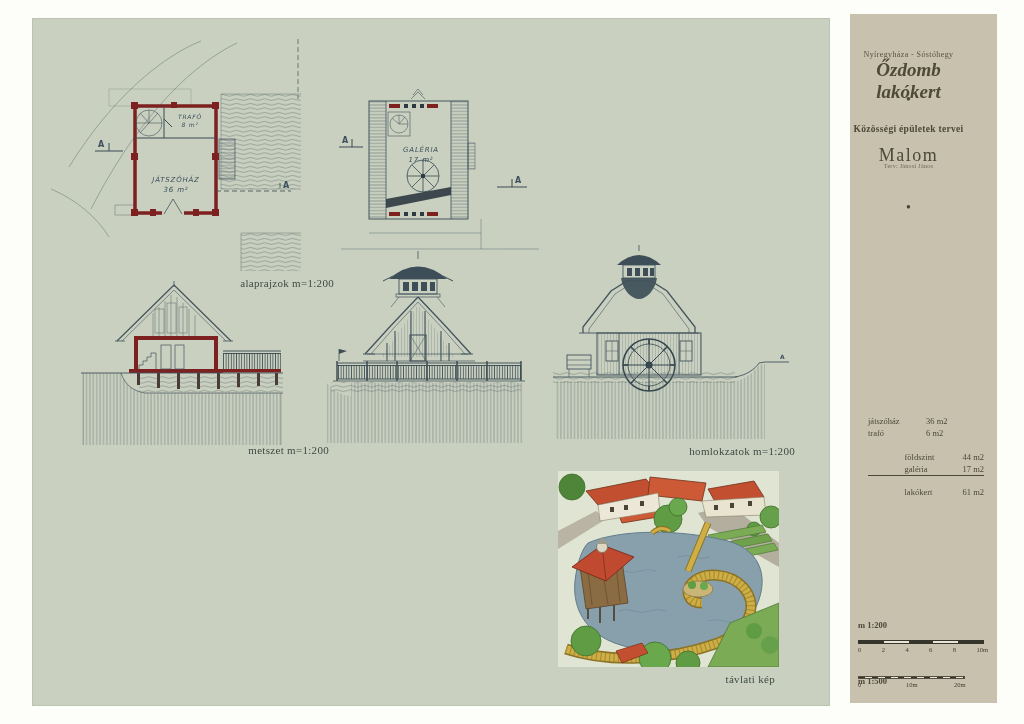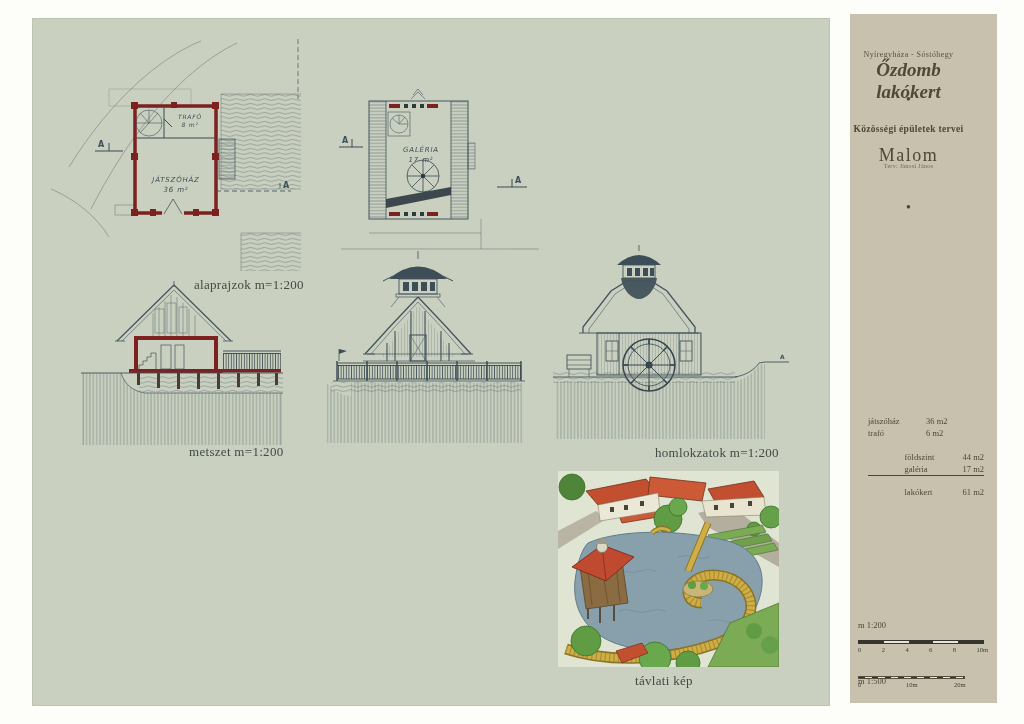--- a/index.html
+++ b/index.html
@@ -2,40 +2,40 @@
 <html><head>
 <meta charset="utf-8">
 <style>
   html,body{margin:0;padding:0;background:#fdfdfa;}
   .stage{position:relative;width:1024px;height:724px;overflow:hidden;
          font-family:"Liberation Serif", serif;}
   
   .sheet{position:absolute;left:32px;top:18px;width:798px;height:688px;
          background:#c9d0bf;border:1px solid #bcc3b1;box-sizing:border-box;}
   .sheet svg{position:absolute;}
-  .caption{position:absolute;width:140px;text-align:left;
-           font-size:13px;color:#3f4b45;letter-spacing:.3px;}
+  .caption{position:absolute;width:140px;text-align:right;
+           font-size:11px;color:#3f4b45;letter-spacing:.3px;}
   
   .panel{position:absolute;left:850px;top:14px;width:147px;height:689px;
          background:#c8c1ae;color:#4c4837;}
   .panel .ctr{position:absolute;left:0;width:117px;text-align:center;}
   .p-location{top:36px;font-size:8px;letter-spacing:.4px;color:#57523f;}
   .p-title{top:45px;font-size:19px;font-style:italic;font-weight:bold;color:#4f4a33;}
   .p-dot1{top:80px;font-size:8px;}
   .p-sub{top:110px;font-size:9.5px;font-weight:600;letter-spacing:.3px;}
   .p-name{top:131px;font-size:18px;font-weight:normal;letter-spacing:1.5px;}
   .p-arch{top:149px;font-size:6px;color:#6b6654;letter-spacing:.3px;}
   .p-dot2{top:188px;font-size:8px;}
   .areas{position:absolute;left:18px;top:401px;width:116px;font-size:8.5px;}
   .arow{display:flex;height:12px;line-height:12px;}
   .arow .an{width:58px;}
   .arow.bold{font-weight:normal;justify-content:flex-end;}
   .arow.sum-line{border-bottom:.8px solid #4c4837;}
   .sp10{height:12px;} .sp8{height:10px;}
-  .sb-label{position:absolute;left:8px;font-size:8.5px;font-weight:normal;}
+  .sb-label{position:absolute;left:8px;font-size:8.5px;font-weight:bold;}
   .sb1-label{top:606px;} .sb2-label{top:645px;margin-top:17px;}
   .sb-bar1{position:absolute;left:8px;top:626px;width:126px;height:4px;display:flex;
            border:.6px solid #35352b;box-sizing:border-box;}
   .sb-bar1 span{flex:1;}
   .seg-d{background:#35352b;} .seg-l{background:#e9e5d6;}
   .sb-bar2{position:absolute;left:8px;top:662px;width:107px;height:3px;
            background:repeating-linear-gradient(to right,#35352b 0 6px,#e9e5d6 6px 13px);
            border:.5px solid #55503f;box-sizing:border-box;}
   .sb-ticks{position:absolute;left:8px;font-size:6.5px;color:#44402f;}
   .sb1-ticks{top:632px;width:130px;display:flex;justify-content:space-between;}

